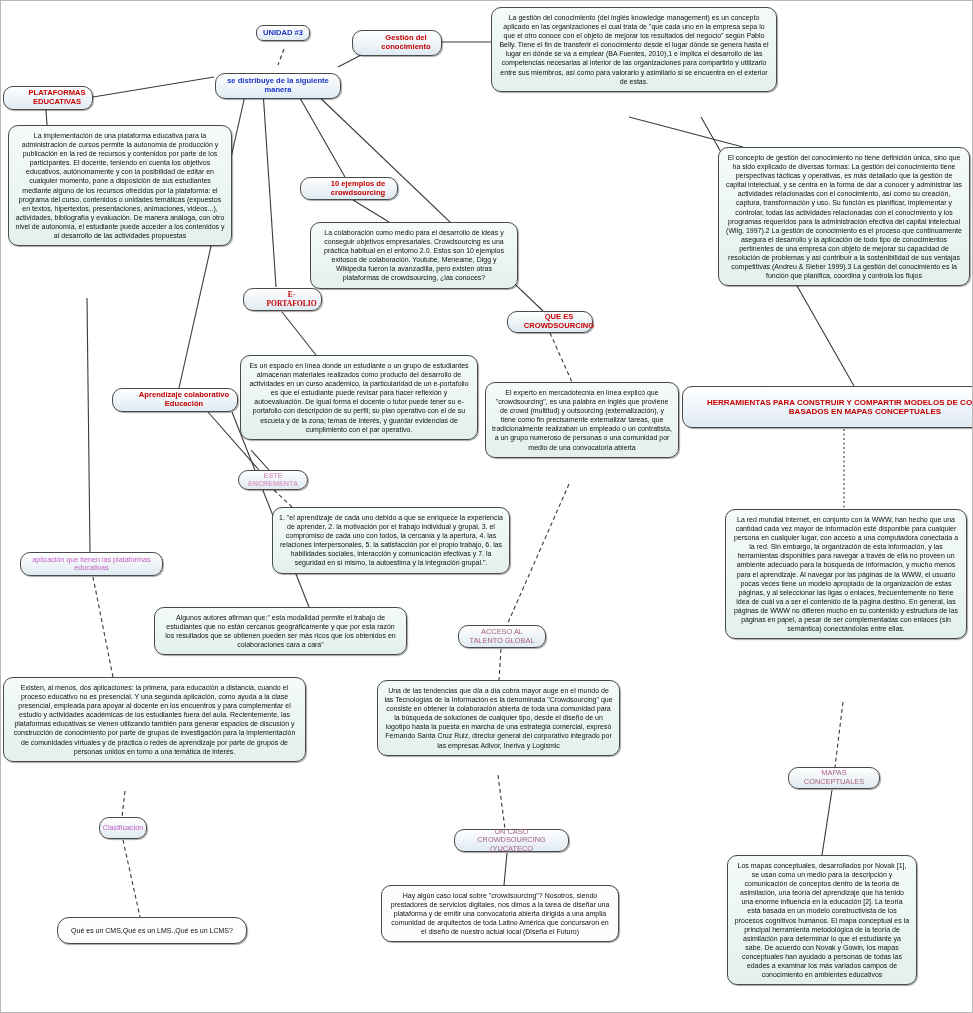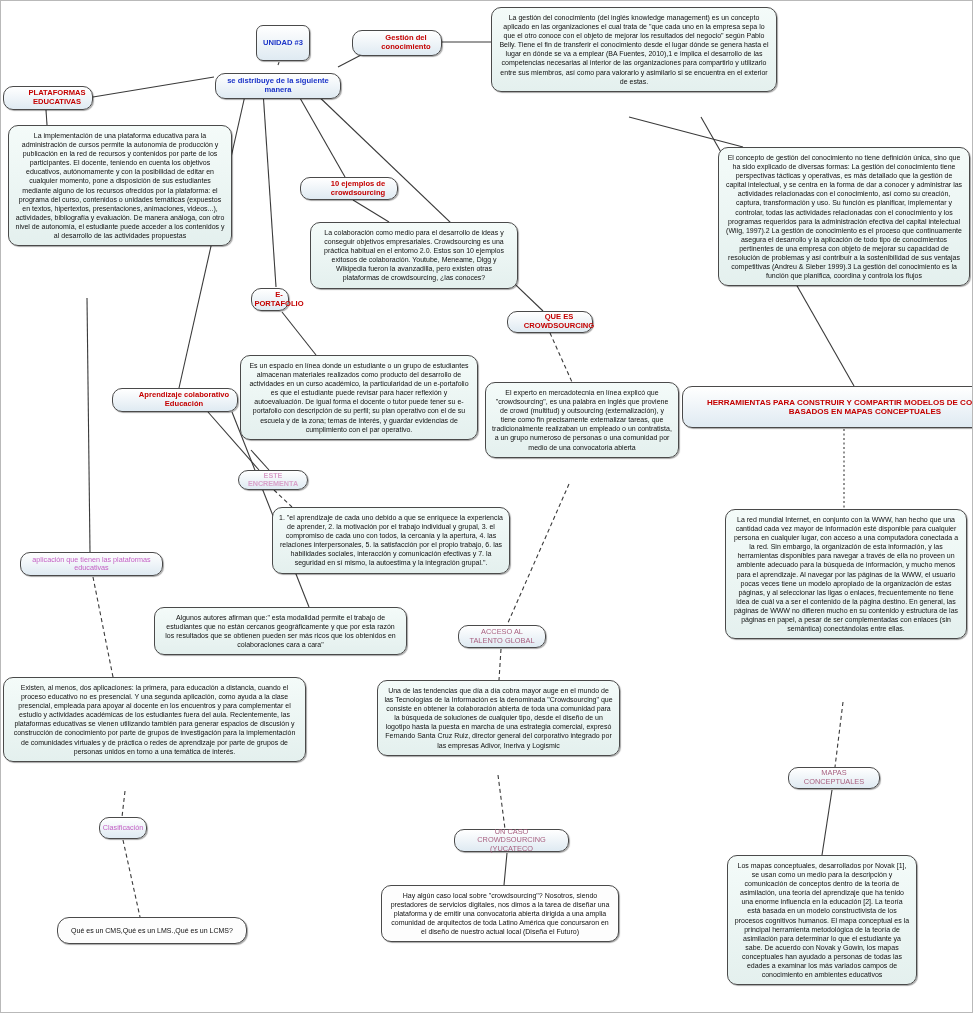--- a/index.html
+++ b/index.html
@@ -62,39 +62,39 @@
     <line class="ln dash" x1="500" y1="648" x2="498" y2="679"></line>
     <line class="ln dash" x1="497" y1="774" x2="504" y2="828"></line>
     <line class="ln" x1="506" y1="852" x2="503" y2="884"></line>
     <line class="ln dot" x1="843" y1="428" x2="843" y2="508"></line>
     <line class="ln dash" x1="842" y1="701" x2="834" y2="766"></line>
     <line class="ln" x1="831" y1="789" x2="821" y2="854"></line>
     <line class="ln dash" x1="124" y1="790" x2="121" y2="816"></line>
     <line class="ln dash" x1="122" y1="839" x2="139" y2="916"></line>
   </svg>
 
-  <div class="node lbl lbl-blue" style="left:255px;top:24px;width:54px;height:36px;border-radius:7px;">UNIDAD #3</div>
+  <div class="node lbl lbl-blue" style="left:255px;top:24px;width:54px;height:16px;border-radius:7px;">UNIDAD #3</div>
 
   <div class="node lbl lbl-red" style="left:351px;top:29px;width:90px;height:26px;">Gestión del conocimiento</div>
 
   <div class="node para" style="left:490px;top:6px;width:286px;">La gestión del conocimiento (del inglés knowledge management) es un concepto aplicado en las organizaciones el cual trata de "que cada uno en la empresa sepa lo que el otro conoce con el objeto de mejorar los resultados del negocio" según Pablo Belly. Tiene el fin de transferir el conocimiento desde el lugar dónde se genera hasta el lugar en dónde se va a emplear (BA Fuentes, 2010),1 e implica el desarrollo de las competencias necesarias al interior de las organizaciones para compartirlo y utilizarlo entre sus miembros, así como para valorarlo y asimilarlo si se encuentra en el exterior de estas.</div>
 
   <div class="node lbl lbl-blue" style="left:214px;top:64px;width:126px;height:26px;margin-top:8px;">se distribuye de la siguiente manera</div>
 
   <div class="node lbl lbl-red" style="left:2px;top:85px;width:90px;height:24px;">PLATAFORMAS EDUCATIVAS</div>
 
   <div class="node para" style="left:7px;top:124px;width:224px;">La implementación de una plataforma educativa para la administración de cursos permite la autonomía de producción y publicación en la red de recursos y contenidos por parte de los participantes. El docente, teniendo en cuenta los objetivos educativos, autónomamente y con la posibilidad de editar en cualquier momento, pone a disposición de sus estudiantes mediante alguno de los recursos ofrecidos por la plataforma: el programa del curso, contenidos o unidades temáticas (expuestos en textos, hipertextos, presentaciones, animaciones, videos...), actividades, bibliografía y evaluación. De manera análoga, con otro nivel de autonomía, el estudiante puede acceder a los contenidos y al desarrollo de las actividades propuestas</div>
 
   <div class="node para" style="left:717px;top:146px;width:252px;">El concepto de gestión del conocimiento no tiene definición única, sino que ha sido explicado de diversas formas: La gestión del conocimiento tiene perspectivas tácticas y operativas, es más detallado que la gestión de capital intelectual, y se centra en la forma de dar a conocer y administrar las actividades relacionadas con el conocimiento, así como su creación, captura, transformación y uso. Su función es planificar, implementar y controlar, todas las actividades relacionadas con el conocimiento y los programas requeridos para la administración efectiva del capital intelectual (Wiig, 1997).2 La gestión de conocimiento es el proceso que continuamente asegura el desarrollo y la aplicación de todo tipo de conocimientos pertinentes de una empresa con objeto de mejorar su capacidad de resolución de problemas y así contribuir a la sostenibilidad de sus ventajas competitivas (Andreu &amp; Sieber 1999).3 La gestión del conocimiento es la función que planifica, coordina y controla los flujos</div>
 
   <div class="node lbl lbl-red" style="left:299px;top:176px;width:98px;height:23px;">10 ejemplos de crowdsourcing</div>
 
   <div class="node para" style="left:309px;top:221px;width:208px;">La colaboración como medio para el desarrollo de ideas y conseguir objetivos empresariales. Crowdsourcing es una práctica habitual en el entorno 2.0. Estos son 10 ejemplos exitosos de colaboración. Youtube, Meneame, Digg y Wikipedia fueron la avanzadilla, pero existen otras plataformas de crowdsourcing, ¿las conoces?</div>
 
-  <div class="node lbl lbl-red" style="left:250px;top:287px;width:38px;height:23px;">E-PORTAFOLIO</div>
+  <div class="node lbl lbl-red" style="left:242px;top:287px;width:79px;height:23px;font-family:Liberation Serif, serif;">E-PORTAFOLIO</div>
 
   <div class="node lbl lbl-red" style="left:506px;top:310px;width:86px;height:22px;">QUE ES CROWDSOURCING</div>
 
   <div class="node para" style="left:239px;top:354px;width:238px;">Es un espacio en línea donde un estudiante o un grupo de estudiantes almacenan materiales realizados como producto del desarrollo de actividades en un curso académico, la particularidad de un e-portafolio es que el estudiante puede revisar para hacer reflexión y autoevaluación. De igual forma el docente o tutor puede tener su e- portafolio con descripción de su perfil; su plan operativo con el de su escuela y de la zona; temas de interés, y guardar evidencias de cumplimiento con el par operativo.</div>
 
   <div class="node lbl lbl-red" style="left:111px;top:387px;width:126px;height:24px;">Aprendizaje colaborativo Educación</div>
 
   <div class="node para" style="left:484px;top:381px;width:194px;">El experto en mercadotecnia en línea explicó que "crowdsourcing", es una palabra en inglés que proviene de crowd (multitud) y outsourcing (externalización), y tiene como fin precisamente externalizar tareas, que tradicionalmente realizaban un empleado o un contratista, a un grupo numeroso de personas o una comunidad por medio de una convocatoria abierta</div>
 
   <div class="node lbl lbl-red" style="left:681px;top:385px;width:348px;height:42px;font-size:8px;">HERRAMIENTAS PARA CONSTRUIR Y COMPARTIR MODELOS DE CONOCIMIENTO BASADOS EN MAPAS CONCEPTUALES</div>

